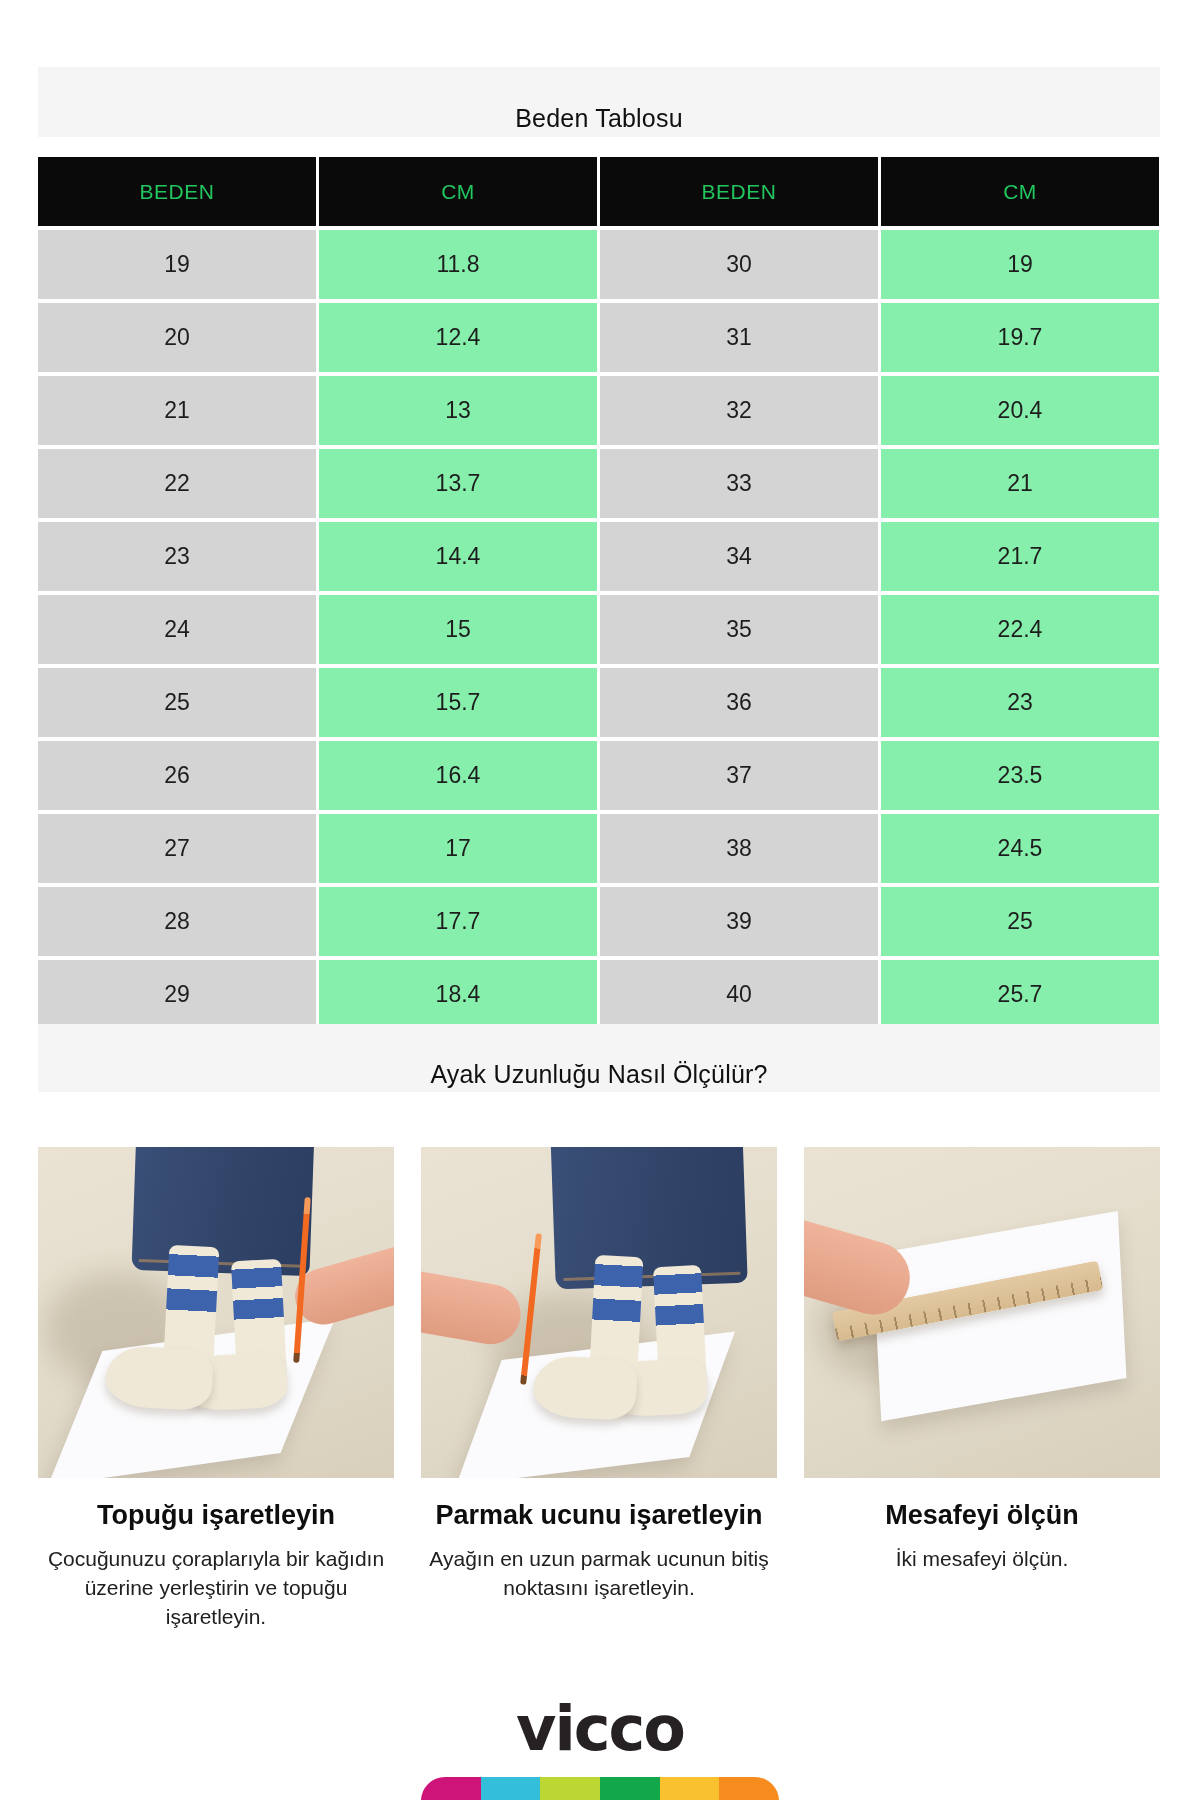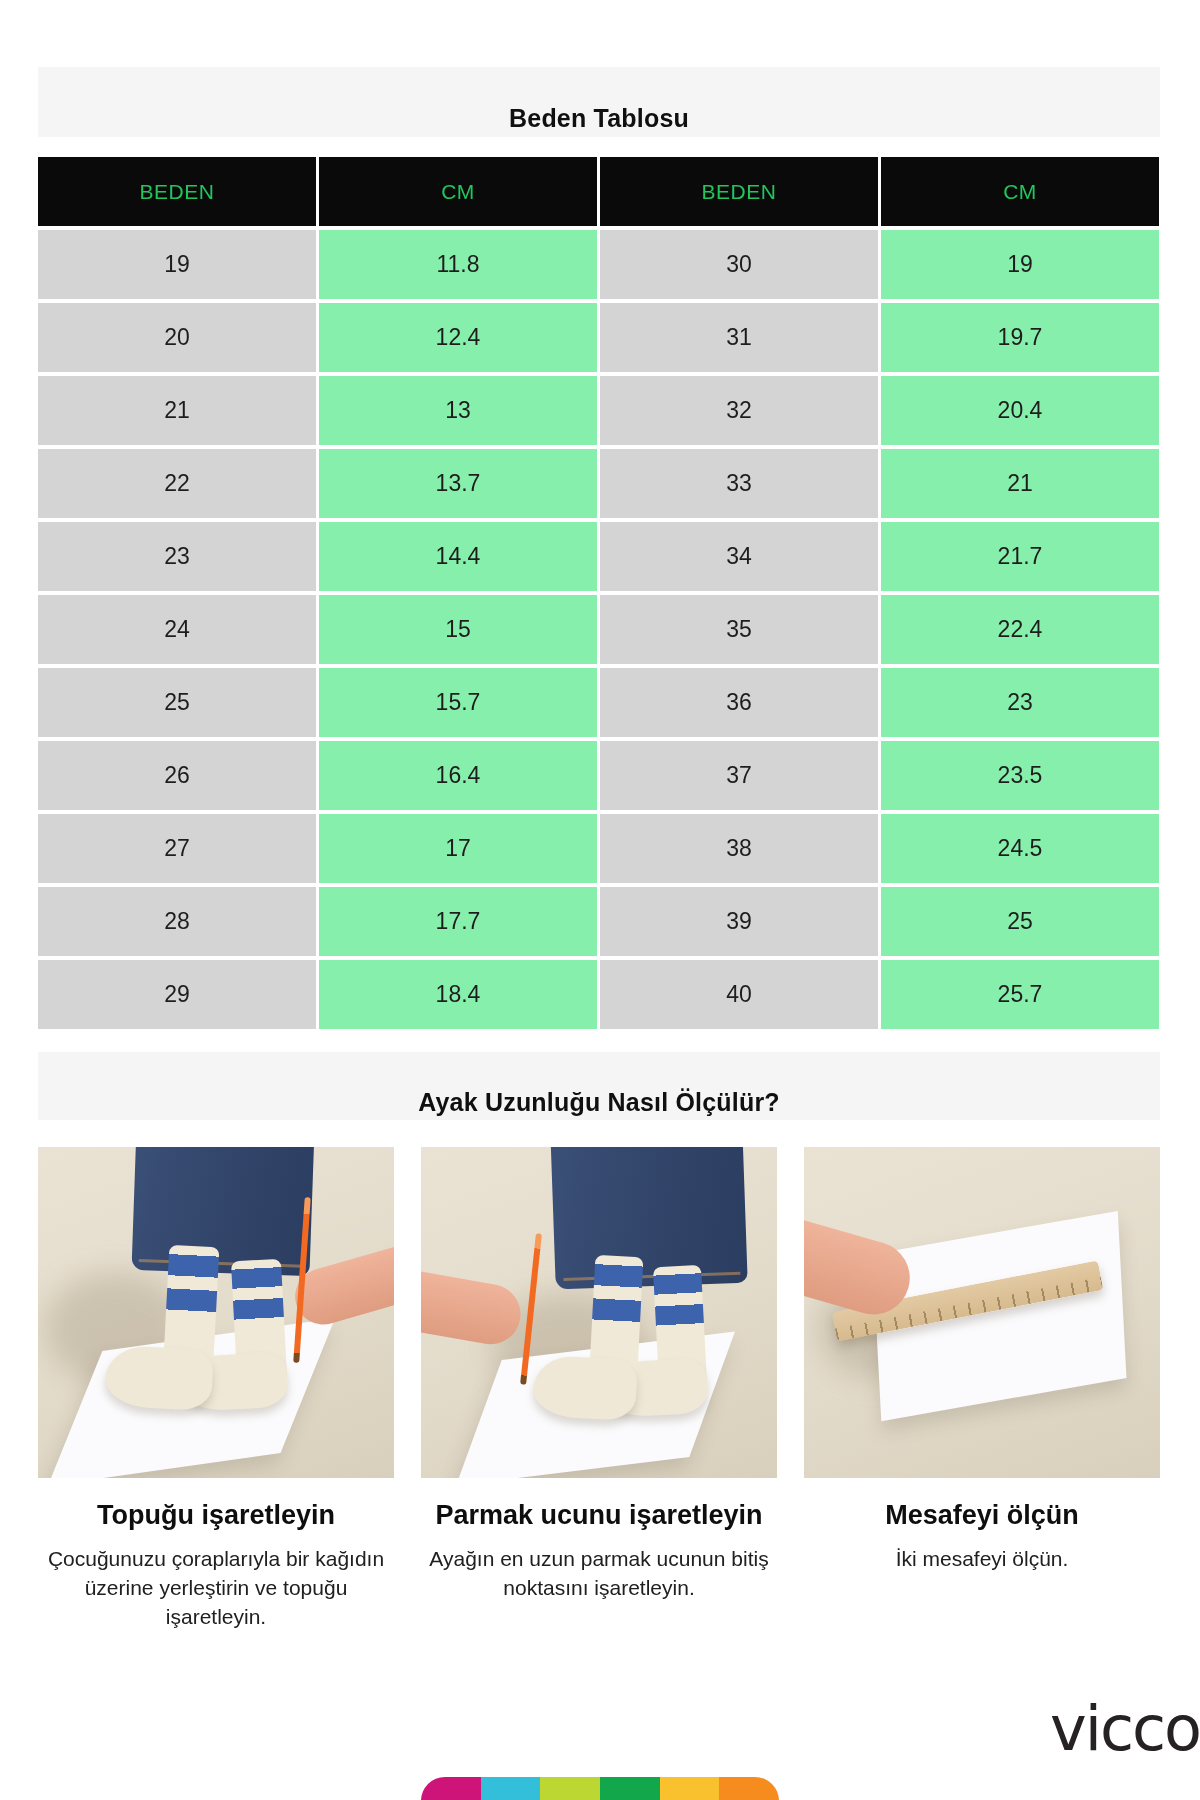--- a/index.html
+++ b/index.html
@@ -6,23 +6,23 @@
   html,body { width:1200px; height:1800px; }
   body {
     position:relative; overflow:hidden; background:#ffffff;
     font-family:"Liberation Sans", sans-serif; color:#161616;
   }
   
   .bar {
     position:absolute; left:38px; width:1122px; height:70px;
     background:#f5f5f5; display:flex; align-items:center; justify-content:center;
   }
-  .bar h2 { font-size:25px; font-weight:700; color:#101010; letter-spacing:.2px;margin-top:32px; }
+  .bar h2 { font-size:25px; font-weight:400; color:#101010; letter-spacing:.2px;margin-top:32px; }
   #title-bar { top:67px; }
-  #howto-bar { top:1052px; height:68px; }
+  #howto-bar { top:1024px; height:68px; }
 
   
   #size-table {
     position:absolute; left:38px; top:157px; width:1121px;
     display:grid; grid-template-columns:repeat(4, 1fr);
     column-gap:3px; row-gap:4px;
   }
   #size-table .th {
     height:69px; background:#0a0a0a; color:#22c55e;
     display:flex; align-items:center; justify-content:center;
@@ -80,22 +80,22 @@
     position:absolute; left:38px; top:1500px; width:1122px;
     display:flex; gap:27px; text-align:center;
   }
   .step { flex:1; }
   .step h3 { font-size:27px; font-weight:700; color:#0e0e0e; margin-bottom:14px; }
   .step p  { font-size:21px; line-height:1.38; color:#202020; max-width:348px; margin:8px auto; }
 
   
   #logo {
     position:absolute; left:0; top:1692px; width:100%;
-    text-align:right; font-family:"DejaVu Sans", sans-serif;
-    font-size:62px; font-weight:400; letter-spacing:-2px; color:#262223;
+    text-align:center; font-family:"DejaVu Sans", sans-serif;
+    font-size:62px; font-weight:700; letter-spacing:-2px; color:#262223;
   }
   #rainbow-bar {
     position:absolute; left:421px; top:1777px; width:358px; height:52px;
     display:flex; border-radius:24px; overflow:hidden;
   }
   #rainbow-bar .seg { flex:1; }
 </style>
 </head>
 <body>
 

